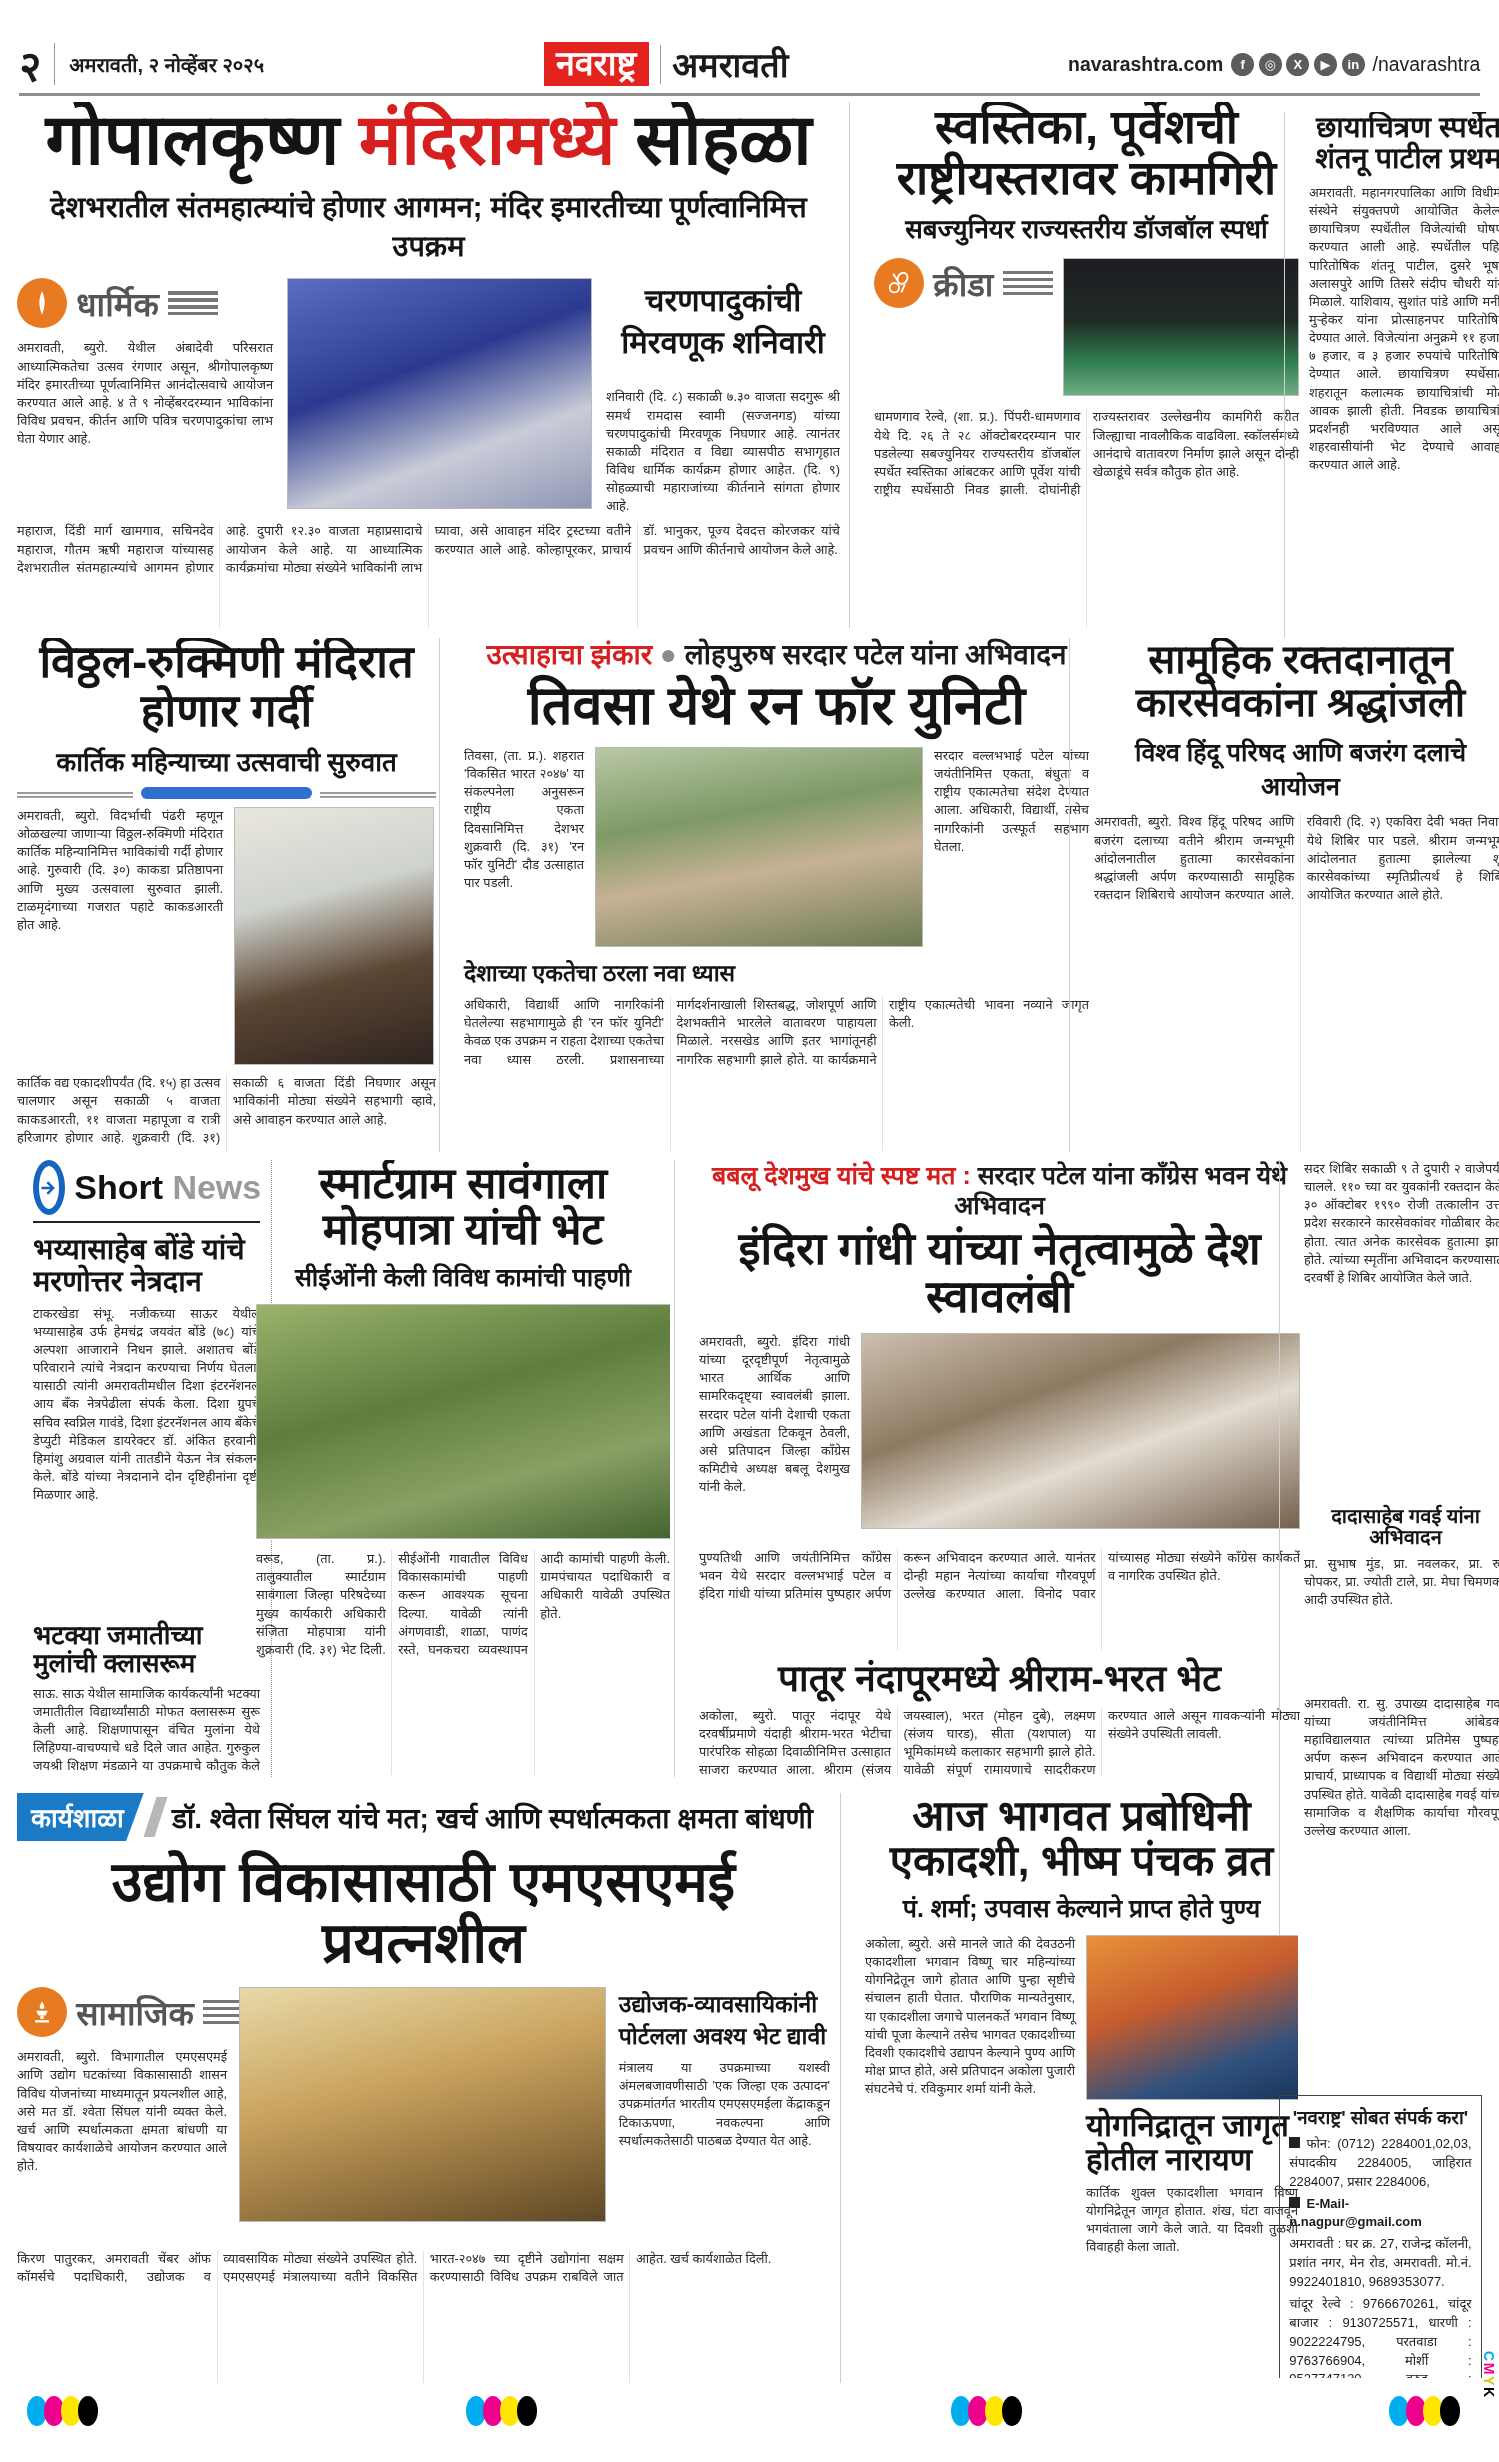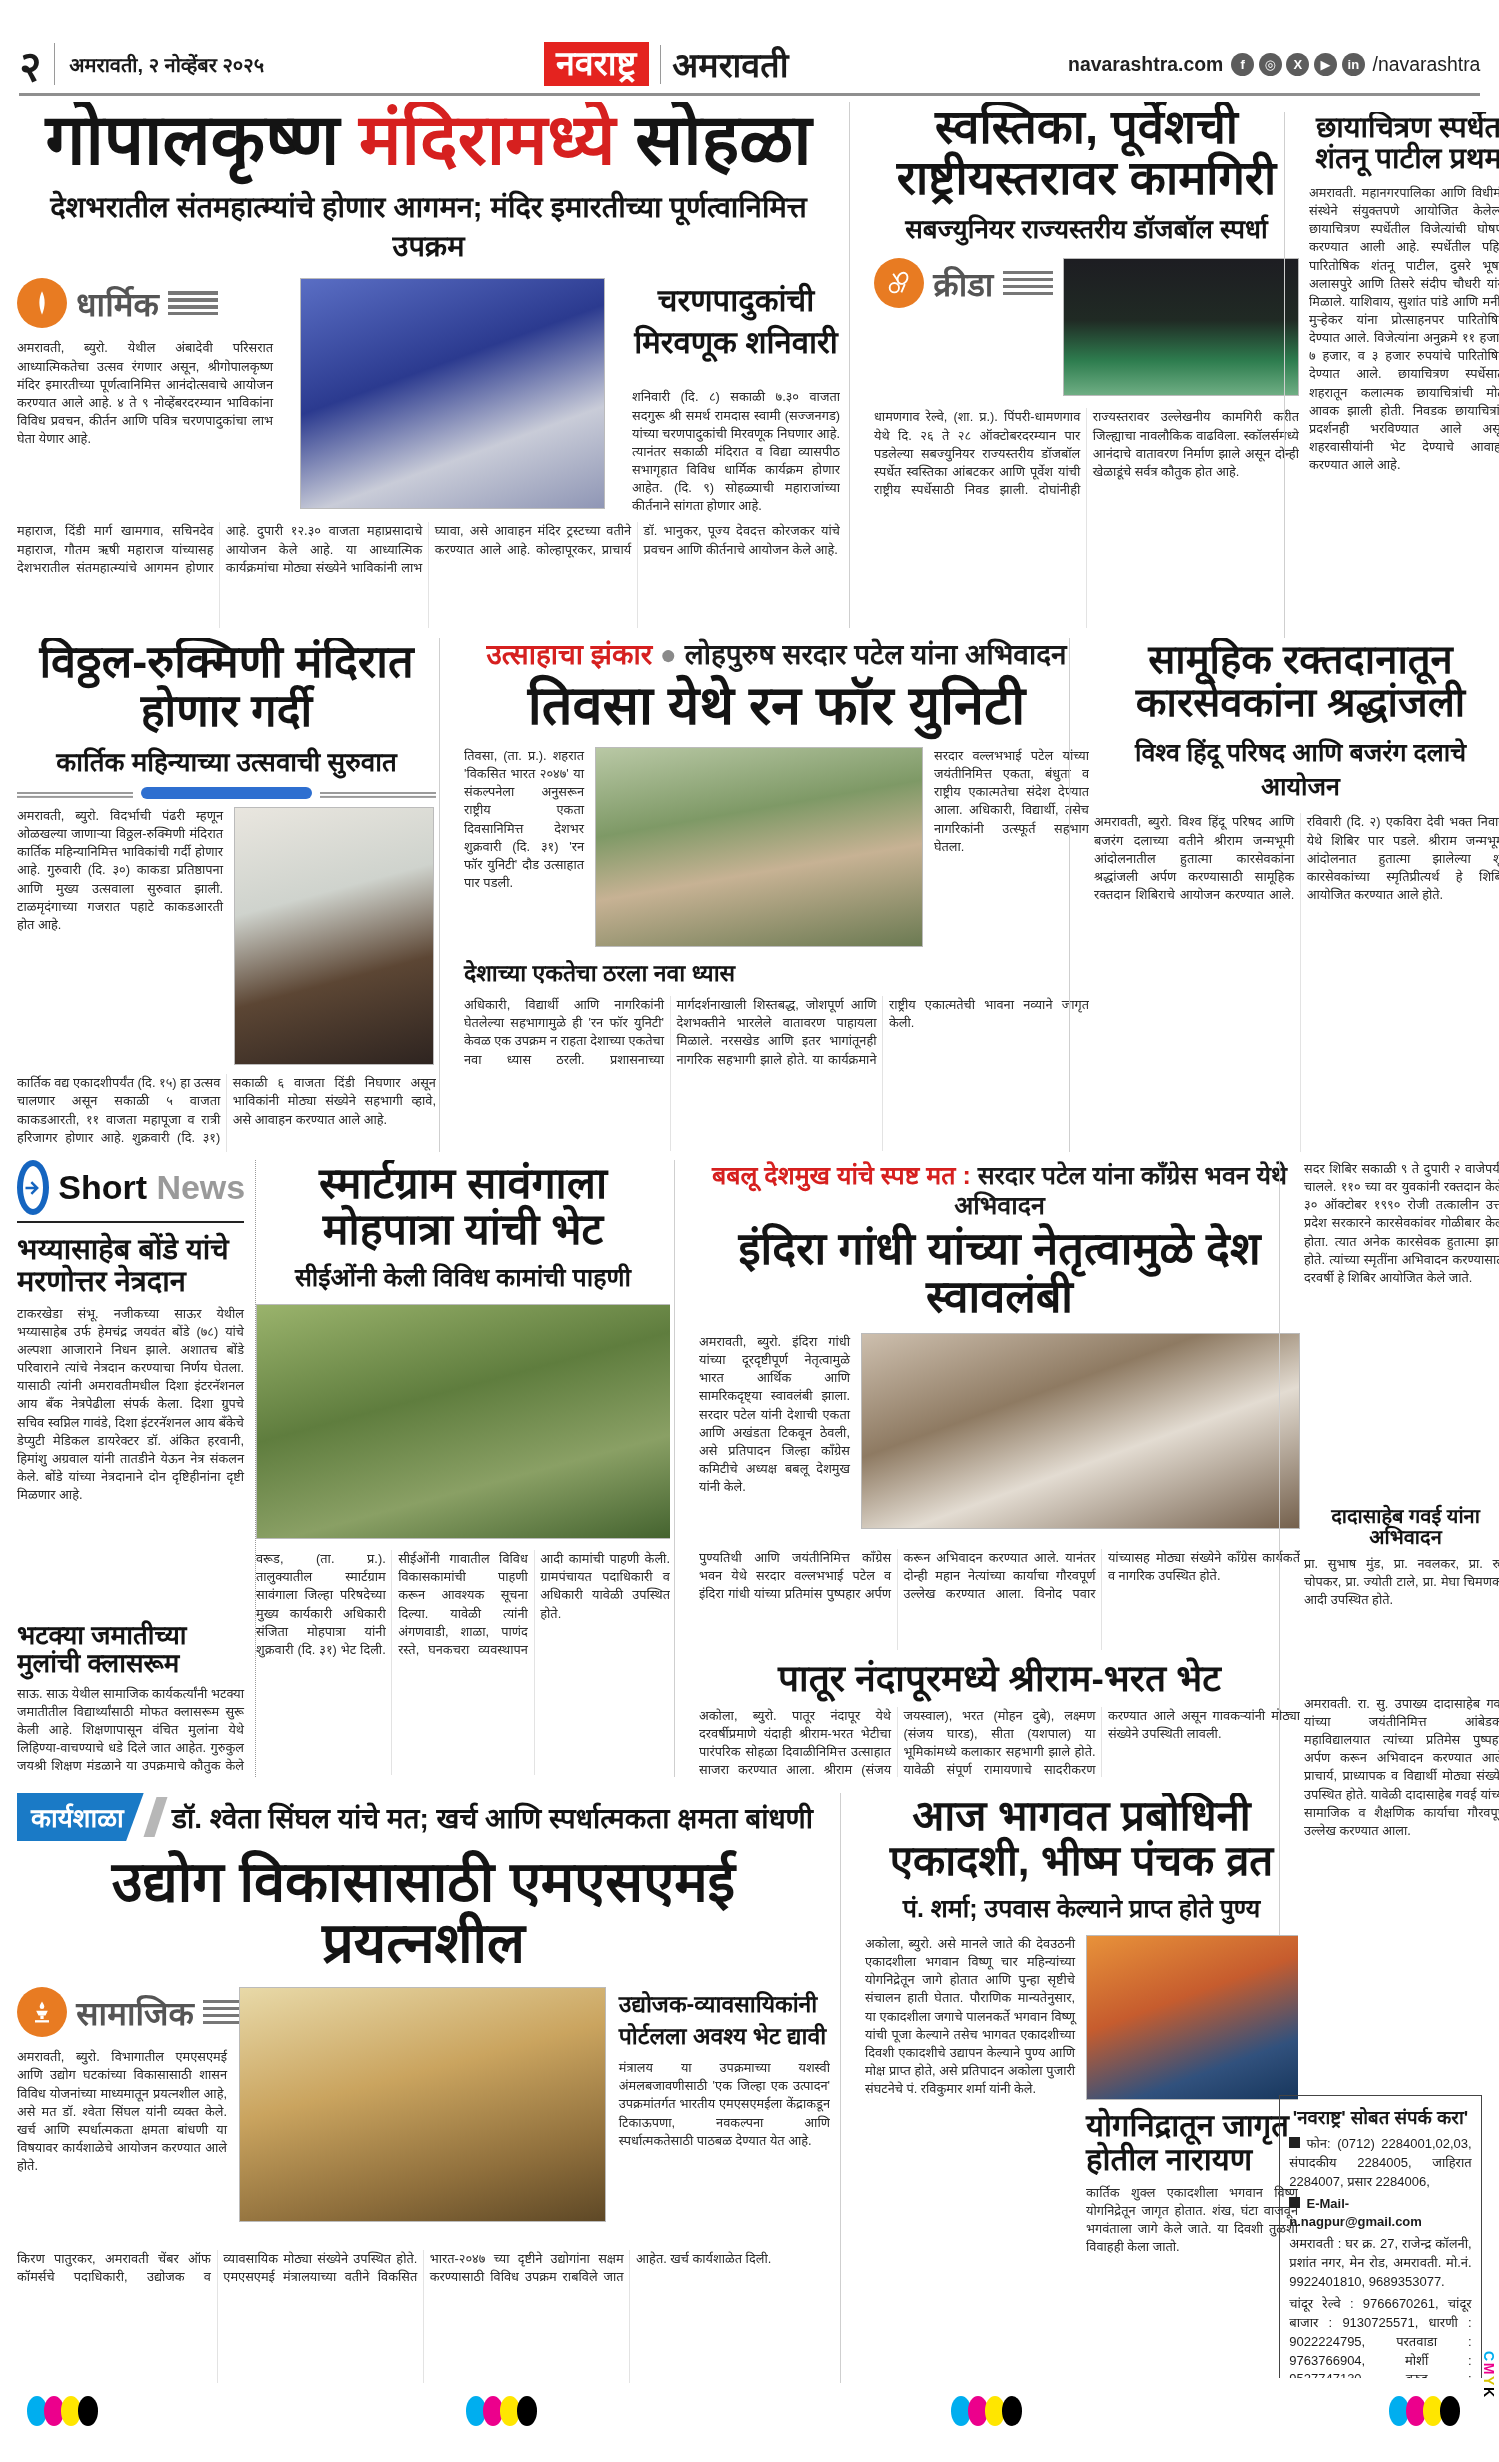--- a/index.html
+++ b/index.html
@@ -91,21 +91,21 @@
   </div>
   <div class="hdr-rule"></div>
 
   <div class="blk" style="left:17px;top:102px;width:823px;height:526px">
     <div class="hl" style="font-size:71px">
       <span>गोपालकृष्ण</span>
       <span class="red">मंदिरामध्ये</span>
       <span>सोहळा</span>
     </div>
     <div class="sub" style="font-size:29px;margin-top:7.8px">देशभरातील संतमहात्म्यांचे होणार आगमन; मंदिर इमारतीच्या पूर्णत्वानिमित्त उपक्रम</div>
-    <div style="display:flex;gap:27px;margin-top:14px;height:233px">
+    <div style="display:flex;gap:14px;margin-top:14px;height:233px">
       <div style="width:256px">
         <div class="secrow">
           <span class="seccirc">
             <svg width="28" height="28" viewBox="0 0 24 24">
                 <path d="M12 2 C9 8 9 15 12 22 C15 15 15 8 12 2 Z" fill="#fff"></path>
               </svg>
           </span>
           <span class="seclabel">धार्मिक</span>
           <span class="seclines">
               <span></span>
@@ -187,21 +187,21 @@
     <div class="sub" style="font-size:23px;text-align:left;margin-top:9.3px">देशाच्या एकतेचा ठरला नवा ध्यास</div>
     <div class="body c3" style="margin-top:7.8px;height:155px">अधिकारी, विद्यार्थी आणि नागरिकांनी घेतलेल्या सहभागामुळे ही 'रन फॉर युनिटी' केवळ एक उपक्रम न राहता देशाच्या एकतेचा नवा ध्यास ठरली. प्रशासनाच्या मार्गदर्शनाखाली शिस्तबद्ध, जोशपूर्ण आणि देशभक्तीने भारलेले वातावरण पाहायला मिळाले. नरसखेड आणि इतर भागांतूनही नागरिक सहभागी झाले होते. या कार्यक्रमाने राष्ट्रीय एकात्मतेची भावना नव्याने जागृत केली.</div>
   </div>
 
   <div class="blk sepL" style="left:1069px;top:638px;width:413px;height:514px">
     <div class="hl" style="font-size:40px">सामूहिक रक्तदानातून कारसेवकांना श्रद्धांजली</div>
     <div class="sub" style="font-size:25px;margin-top:10px">विश्व हिंदू परिषद आणि बजरंग दलाचे आयोजन</div>
     <div class="body c2" style="margin-top:11px;height:372px">अमरावती, ब्युरो. विश्व हिंदू परिषद आणि बजरंग दलाच्या वतीने श्रीराम जन्मभूमी आंदोलनातील हुतात्मा कारसेवकांना श्रद्धांजली अर्पण करण्यासाठी सामूहिक रक्तदान शिबिराचे आयोजन करण्यात आले. रविवारी (दि. २) एकविरा देवी भक्त निवास येथे शिबिर पार पडले. श्रीराम जन्मभूमी आंदोलनात हुतात्मा झालेल्या शूर कारसेवकांच्या स्मृतिप्रीत्यर्थ हे शिबिर आयोजित करण्यात आले होते.</div>
   </div>
 
-  <div class="blk snbox" style="left:17px;top:1160px;width:227px;height:617px">
+  <div class="blk snbox" style="left:33px;top:1160px;width:227px;height:617px">
     <div class="snhead">
       <span class="snarrow">
         <svg width="20" height="20" viewBox="0 0 24 24" fill="none" stroke="#1565c0" stroke-width="3">
             <path d="M3 12h12M10 5l7 7-7 7"></path>
           </svg>
       </span>
       <span class="sn1">Short</span>
       <span class="sn2">News</span>
     </div>
     <div class="hl" style="font-size:29px;text-align:left;margin-top:11px">भय्यासाहेब बोंडे यांचे मरणोत्तर नेत्रदान</div>

